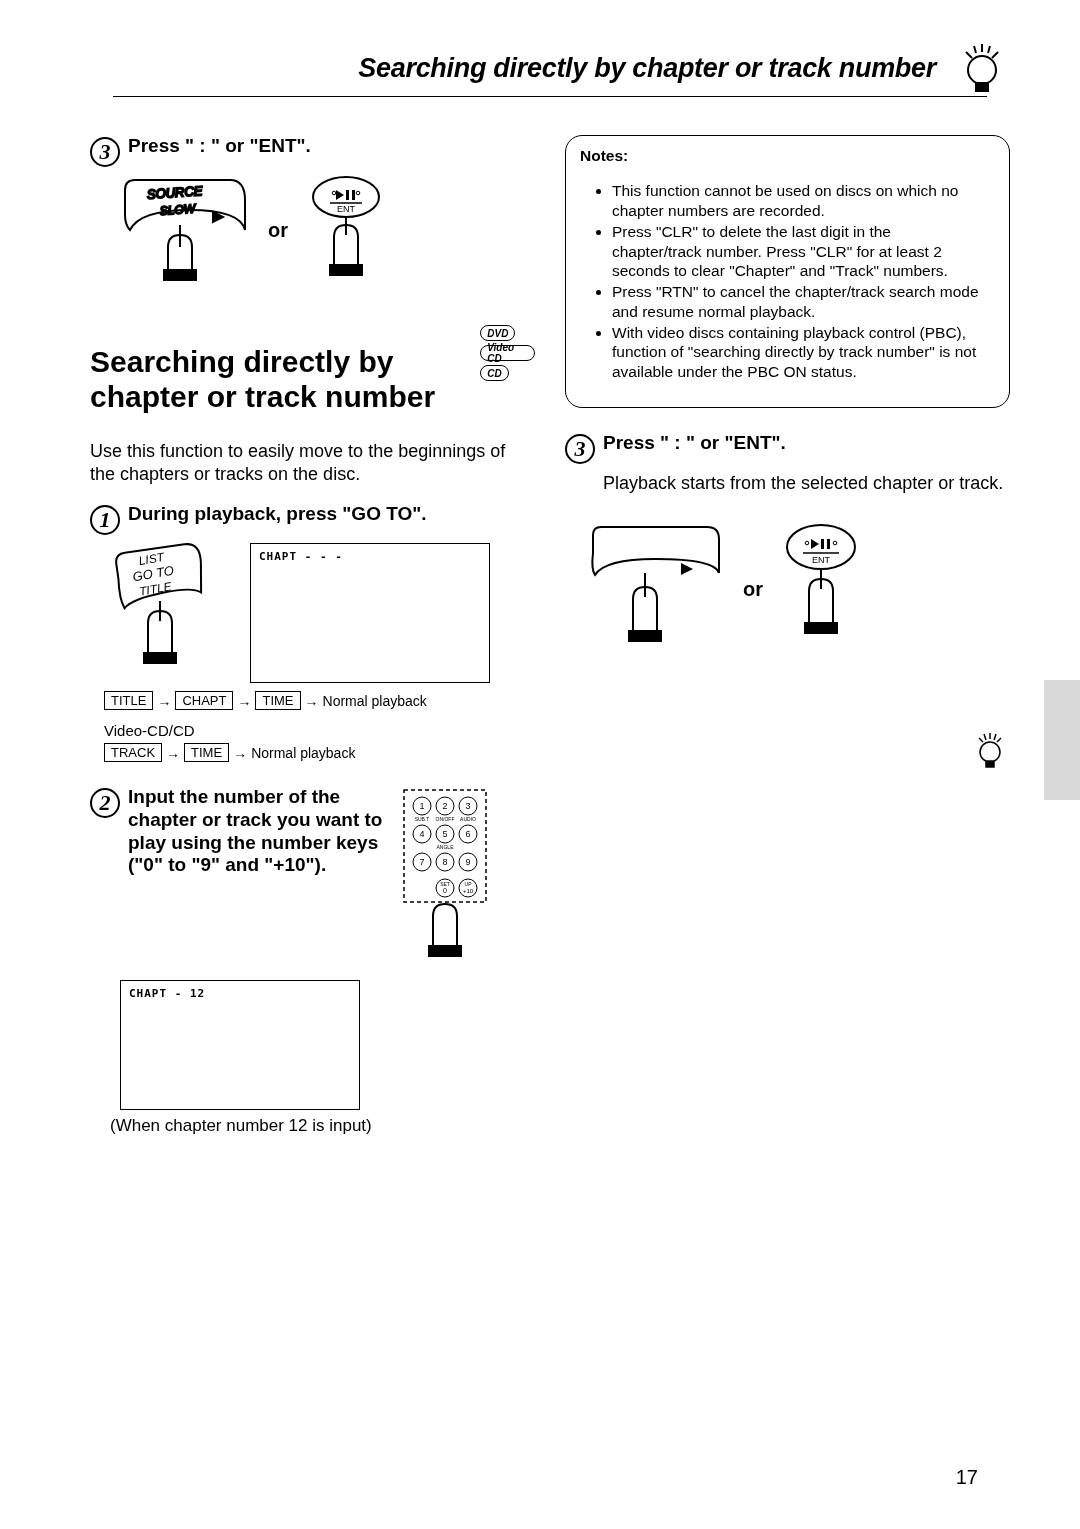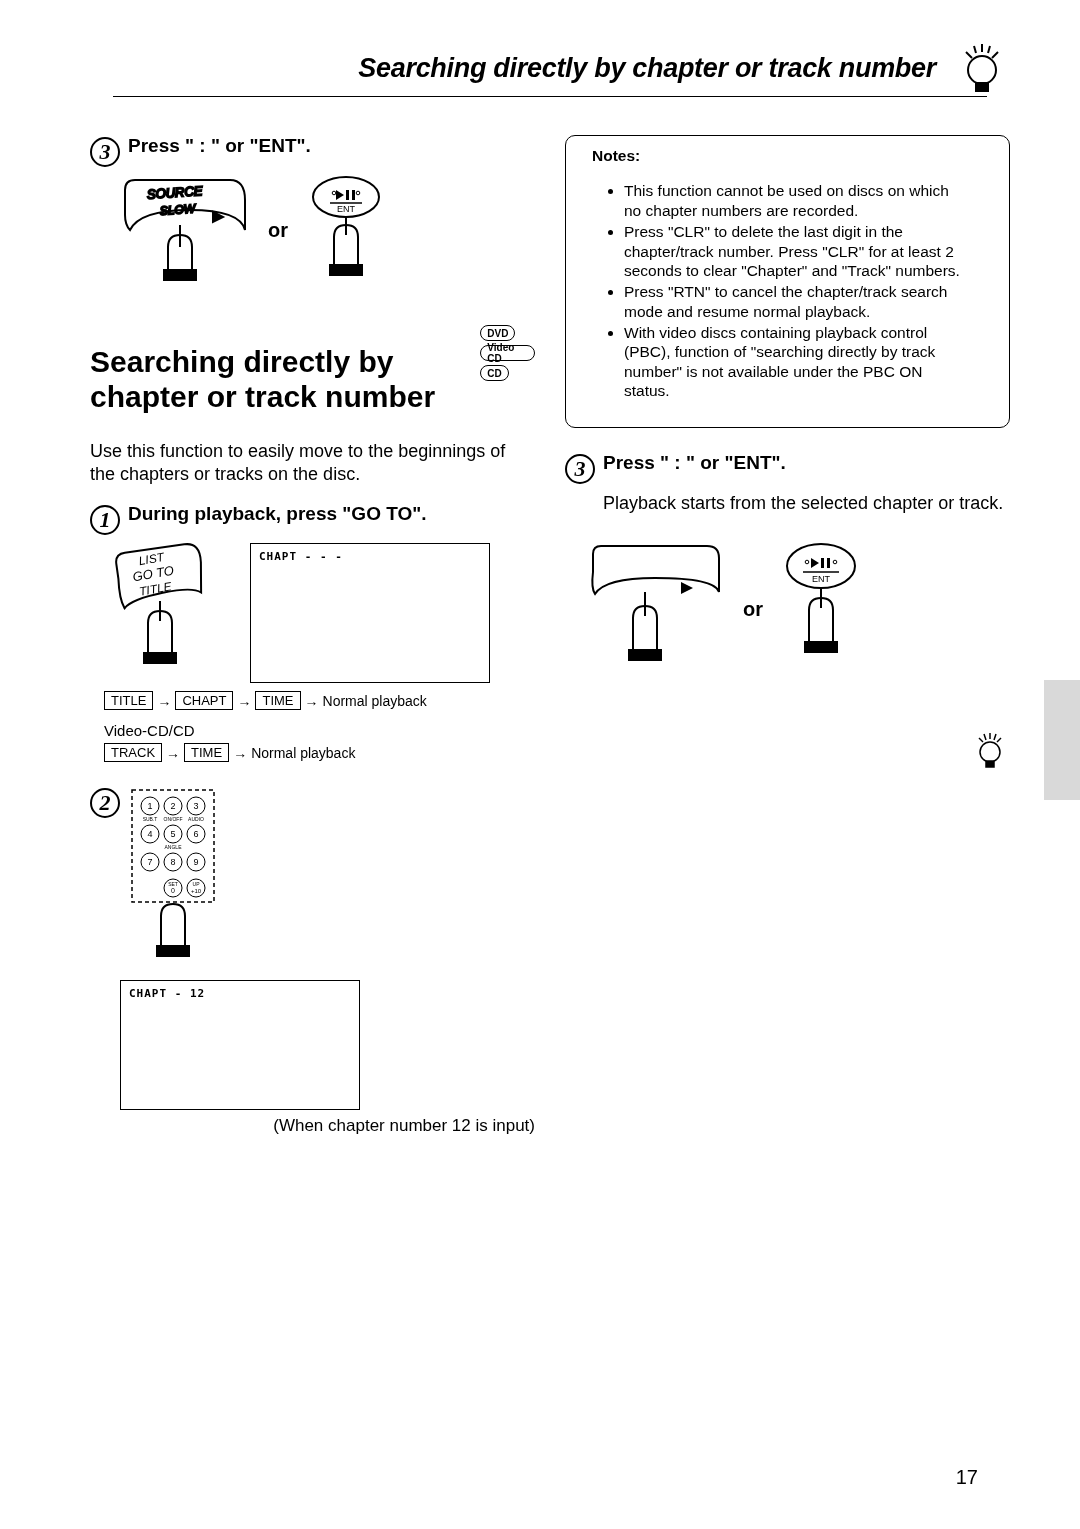--- a/index.html
+++ b/index.html
@@ -107,20 +107,21 @@
     display: flex;
     align-items: flex-start;
     gap: 12px;
   }
   .disc-badges {
     display: flex;
     flex-wrap: wrap;
     gap: 4px;
     margin-top: 10px;
     width: 95px;
+    font-style: italic;
   }
   .disc-badge {
     border: 1.5px solid #000;
     border-radius: 10px;
     padding: 0 6px;
     font-size: 10px;
     font-weight: bold;
     height: 16px;
     display: flex;
     align-items: center;
@@ -163,22 +164,22 @@
     font-size: 13px;
   }
   .arrow {
     font-size: 14px;
   }
   .chain-text {
     font-size: 14px;
   }
   .notes-box-border {
     border: 1px solid #000;
-    border-radius: 10px;
-    padding: 10px 26px;
+    border-radius: 17px;
+    padding: 10px 14px;
     font-size: 15.5px;
     line-height: 1.25;
   }
   .notes-title {
     font-weight: bold;
     margin-bottom: 2px;
   }
   .notes-list {
     padding-left: 16px;
     margin: 16px;
@@ -199,21 +200,20 @@
   .step2-left {
     flex: 0 0 auto;
     max-width: 260px;
   }
   .keypad-fig {
     flex-shrink: 0;
   }
   .caption {
     font-size: 17px;
     margin: 6px 0 0 20px;
-    text-align: right;
   }
   .page-num {
     position: absolute;
     bottom: 40px;
     right: 102px;
     font-size: 20px;
   }
   .side-tab {
     position: absolute;
     right: 0;
@@ -347,20 +347,23 @@
             <span class="arrow">→</span>
           <span class="chain-box">TIME</span>
             <span class="arrow">→</span>
           <span class="chain-text">Normal playback</span>
         </div>
       </div>
 
       <div class="step" style="margin-top:24px;">
         <div class="step-num">2</div>
         <div class="step-body step2-row">
+          <div class="step2-left">
+            <p class="step-title" style="font-size:19px;line-height:1.2;">Input the number of the chapter or track you want to play using the number keys ("0" to "9" and "+10").</p>
+          </div>
           <span class="keypad-fig">
             <svg width="90" height="180" viewBox="0 0 90 180">
               <rect x="4" y="4" width="82" height="112" fill="none" stroke="#000" stroke-width="1.5" stroke-dasharray="4 3"></rect>
               <g font-size="9" text-anchor="middle" font-family="Arial">
                 <circle cx="22" cy="20" r="9" fill="none" stroke="#000"></circle>
                   <text x="22" y="23">1</text>
                 <circle cx="45" cy="20" r="9" fill="none" stroke="#000"></circle>
                   <text x="45" y="23">2</text>
                 <circle cx="68" cy="20" r="9" fill="none" stroke="#000"></circle>
                   <text x="68" y="23">3</text>

